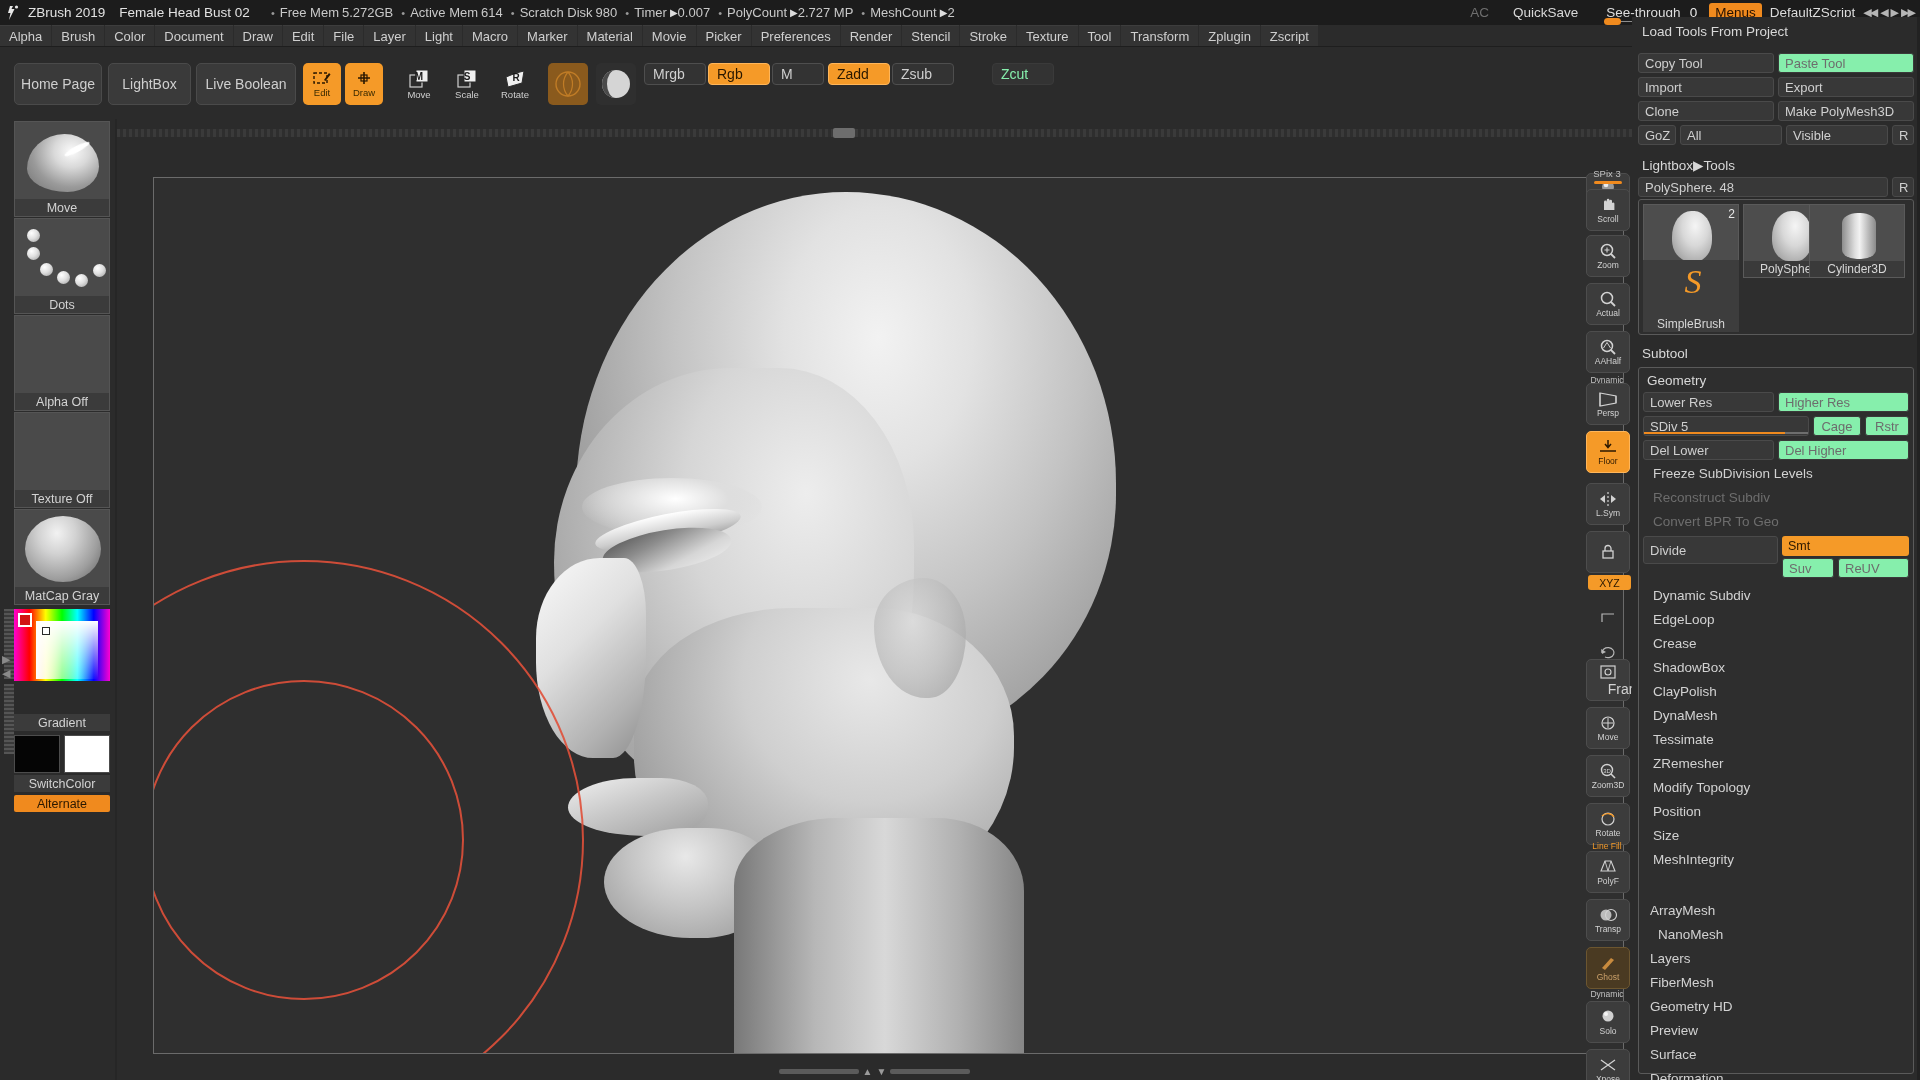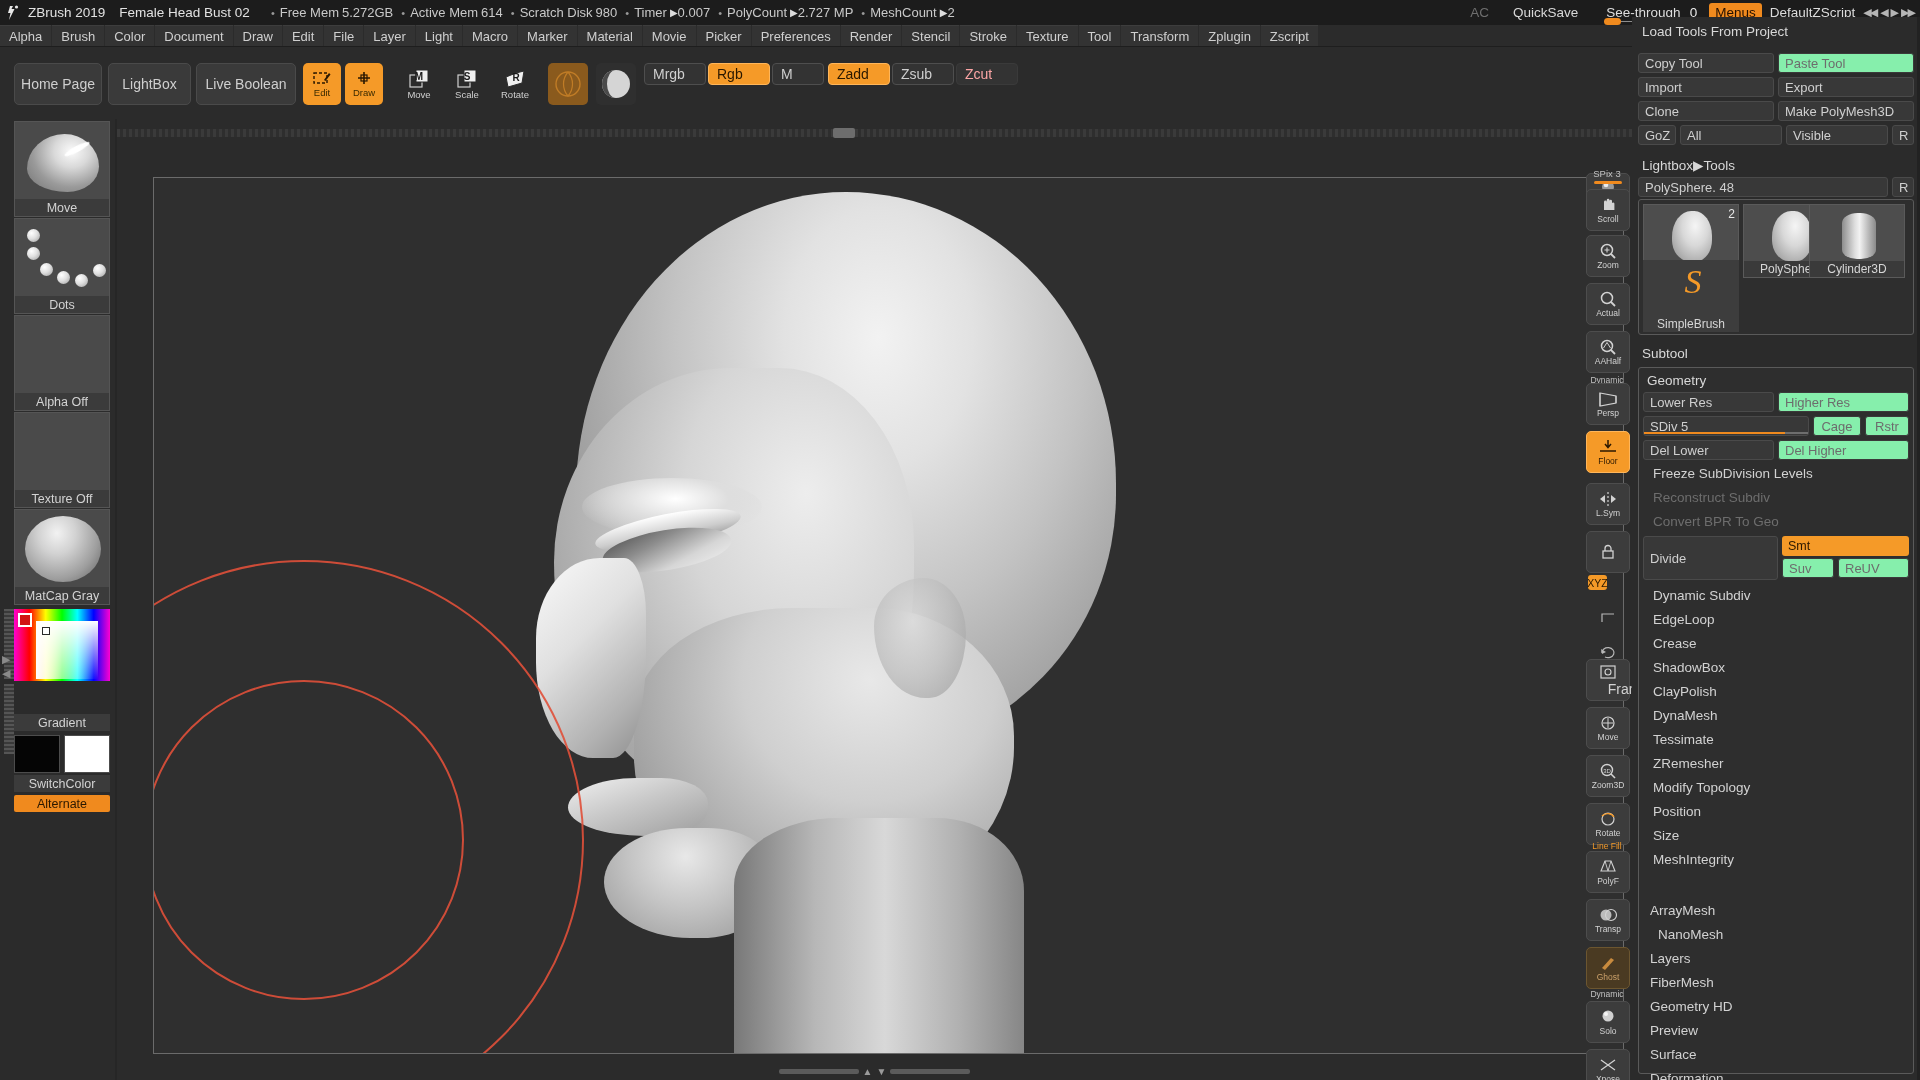--- a/index.html
+++ b/index.html
@@ -78,21 +78,21 @@
     font-size: 9.5px; color: #3a2a00;
   }
   .icon-btn.on { background: #f59a28; }
   .icon-btn.off { color: #d0d0d0; }
   .modebtn {
     position: absolute; height: 22px; border-radius: 4px;
     display: flex; align-items: center; padding: 0 8px;
     font-size: 14px; border: 1px solid #4e4e4e; background: #333333; color: #cfcfcf;
   }
   .modebtn.active { background: #f59a28; color: #2a1800; border-color: #ffb65a; }
-  .modebtn.dim { color: #fca5a5; border-color:#3a3a3a;}
+  .modebtn.dim { color: #86efac; border-color:#3a3a3a;margin-left:36px;}
   .sld {
     position: absolute; height: 22px;
   }
   .sld .lbl { position:absolute; left: 4px; top: 1px; font-size: 14px; color: #e0e0e0; white-space: nowrap;}
   .sld .trk { position:absolute; left: 0; right: 0; bottom: 2px; height: 1px; background: #8a8a8a;}
   .sld .knb { position:absolute; bottom: -1px; width: 18px; height: 7px; background: #f08a1e; border-radius: 4px;}
   .brush-thumb {
     position: absolute; width: 40px; height: 42px; border-radius: 5px;
     background: #8a5a1d; display:flex; align-items:center; justify-content:center;
   }
@@ -267,21 +267,21 @@
   }
   .istrip-btn.on { background: #f59a28; border-color: #ffb65a; color: #2b1800; }
   .istrip-btn.flat { background: transparent; border-color: transparent; }
   .istrip-lbl {
     position: absolute; left: 0; width: 50px; text-align:center;
     font-size: 9.5px; color: #c2c2c2;
   }
   .istrip-lbl.accent { color: #f59a28; }
   .istrip-slider { position:absolute; left: 12px; width: 28px; height: 3px; background:#f08a1e; border-radius:2px;}
   .istrip-pill {
-    position: absolute; left: 6px; width: 19px; height: 15px;
+    position: absolute; left: 6px; width: 43px; height: 15px;
     background: #f59a28; color: #2b1800; font-size: 10.5px; border-radius: 3px;
     display:flex; align-items:center; justify-content:center;
   }
 
   
   .rightpanel {
     position: absolute; right: 0; top: 17px; width: 288px; bottom: 0;
     background: #2b2b2b; overflow: hidden;
   }
   .rp-row { position: absolute; left: 6px; right: 6px; height: 20px; display:flex; gap: 4px;}
@@ -882,21 +882,21 @@
       <div class="rp-row" style="top:72px; left:4px; right:4px;">
         <div class="rp-btn">Del Lower</div>
         <div class="rp-btn dim">Del Higher</div>
       </div>
 
       <div class="rp-menu-item" style="top:96px;">Freeze SubDivision Levels</div>
       <div class="rp-menu-item" style="top:120px; color:#6d6d6d;">Reconstruct Subdiv</div>
       <div class="rp-menu-item" style="top:144px; color:#6d6d6d;">Convert BPR To Geo</div>
 
       <div class="rp-row" style="top:168px; left:4px; right:4px; height:44px;">
-        <div class="rp-btn" style="height:44px;">Divide</div>
+        <div class="rp-btn" style="height:28px;">Divide</div>
         <div style="flex:1; position:relative;">
           <div class="smt-btn" style="left:0; right:0; top:0; height:20px;">Smt</div>
           <div class="rp-btn dim" style="position:absolute; left:0; width:52px; top:22px; height:20px;">Suv</div>
           <div class="rp-btn dim" style="position:absolute; left:56px; right:0; top:22px; height:20px;">ReUV</div>
         </div>
       </div>
 
       <div class="rp-menu-item" style="top:218px;">Dynamic Subdiv</div>
       <div class="rp-menu-item" style="top:242px;">EdgeLoop</div>
       <div class="rp-menu-item" style="top:266px;">Crease</div>

